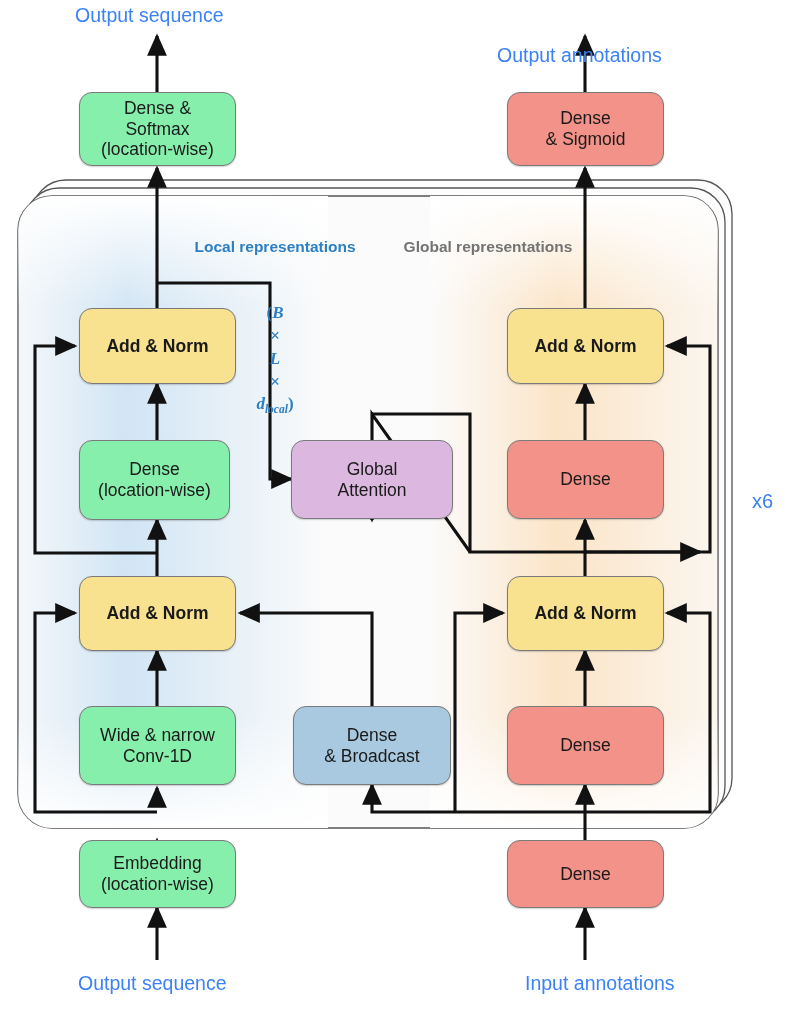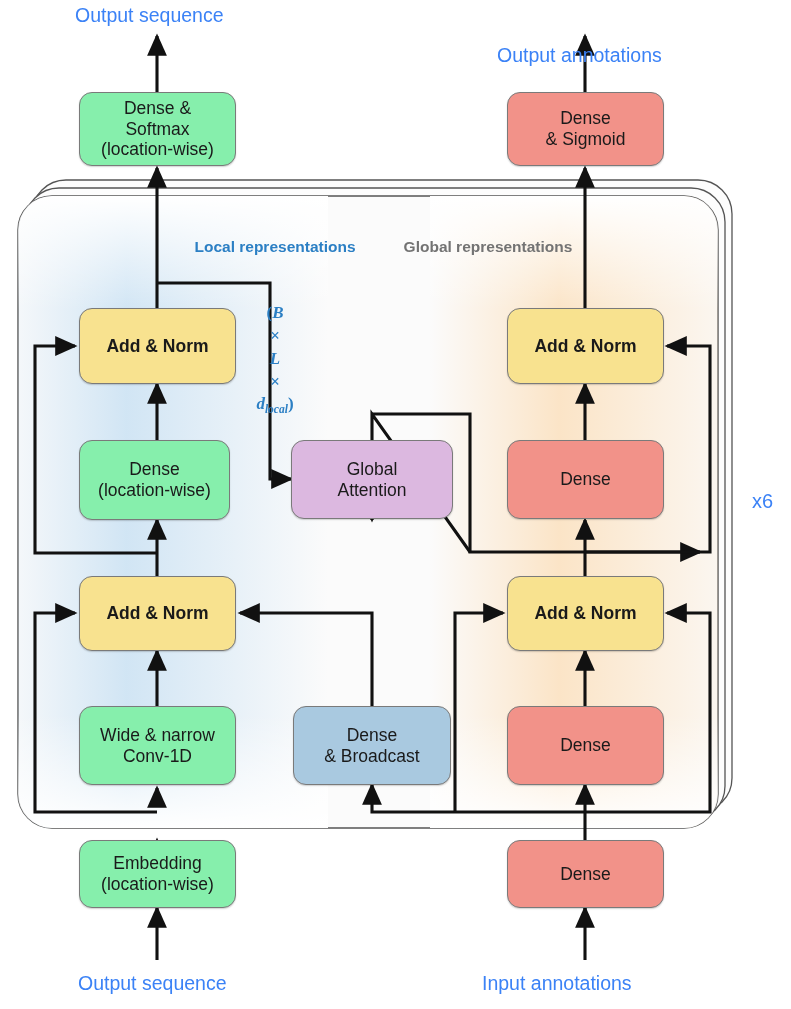--- a/index.html
+++ b/index.html
@@ -187,21 +187,21 @@
 (location-wise)</div>
 
   <div class="node c-red" style="left:507px; top:840px; width:157px; height:68px;">Dense</div>
 
   <div class="ext-label" style="left:75px; top:4px;">Output sequence</div>
 
   <div class="ext-label" style="left:497px; top:4px;margin-top:40px;">Output annotations</div>
 
   <div class="ext-label" style="left:78px; top:972px;">Output sequence</div>
 
-  <div class="ext-label" style="left:482px; top:972px;">Input annotations</div>
+  <div class="ext-label" style="left:525px; top:972px;">Input annotations</div>
 
   <div class="rep-label rep-local" style="left:160px; top:216px; width:230px;">
     <div>Local representations</div>
     <div class="mathline">
       <span class="up">(</span><span>B</span>
       <span class="up">×</span>
       <span>L</span>
       <span class="up">×</span>
       <span>d</span><sub>local</sub><span class="up">)</span>
     </div>

